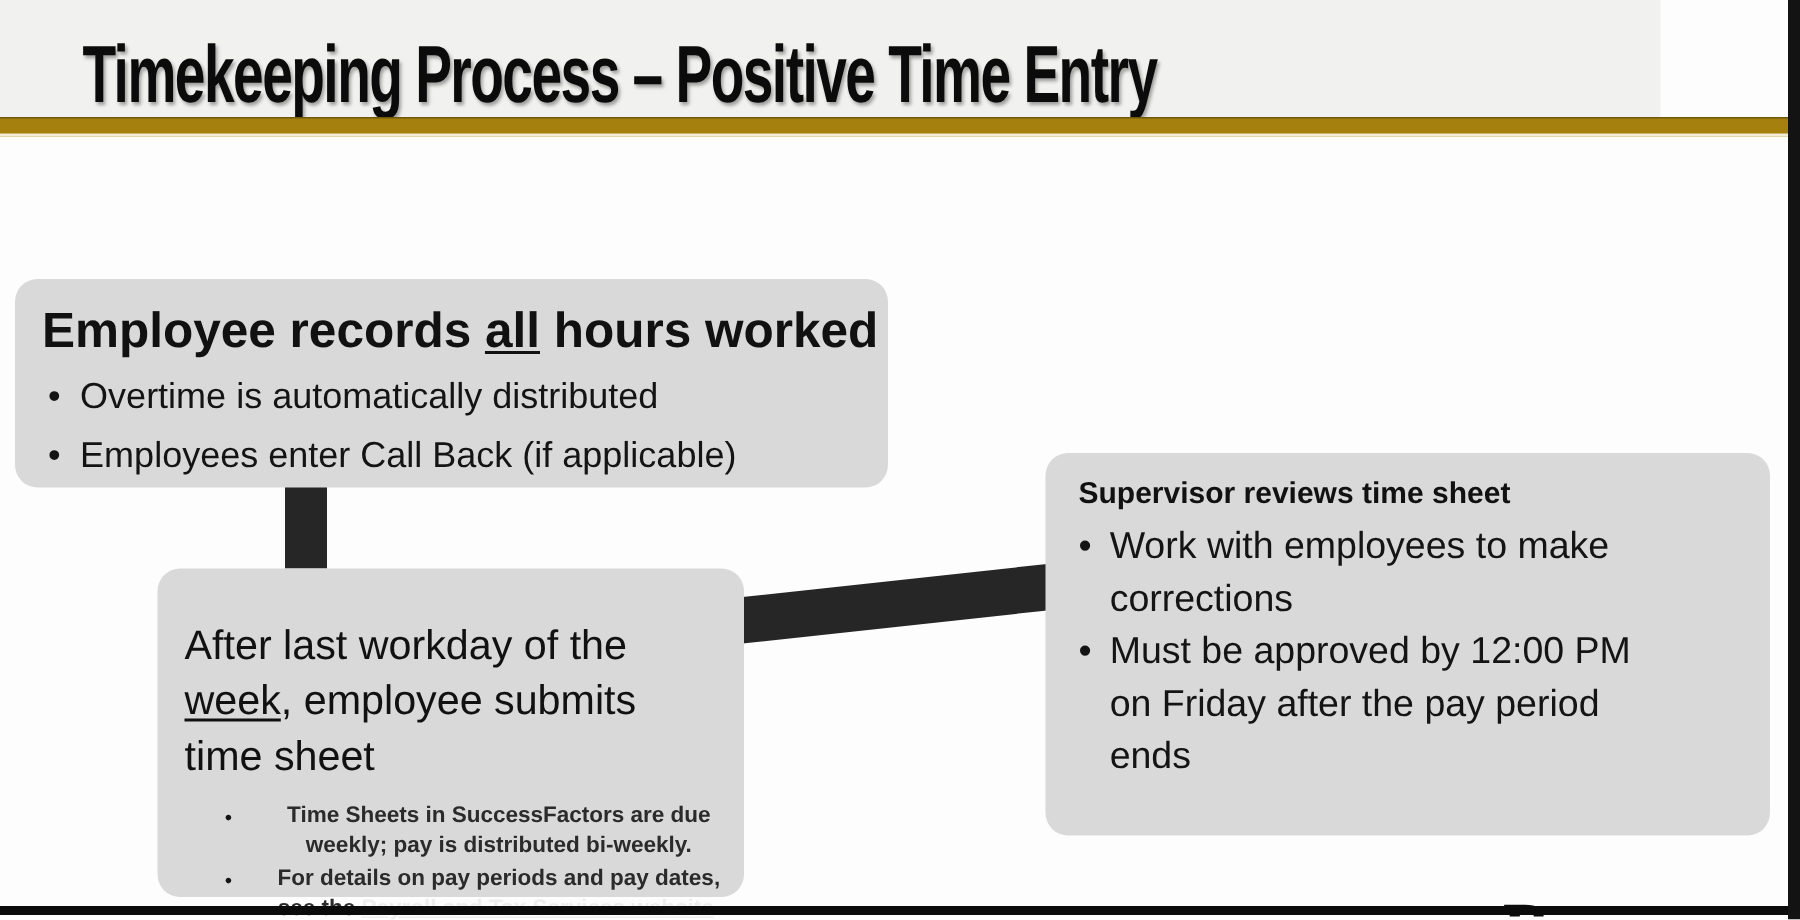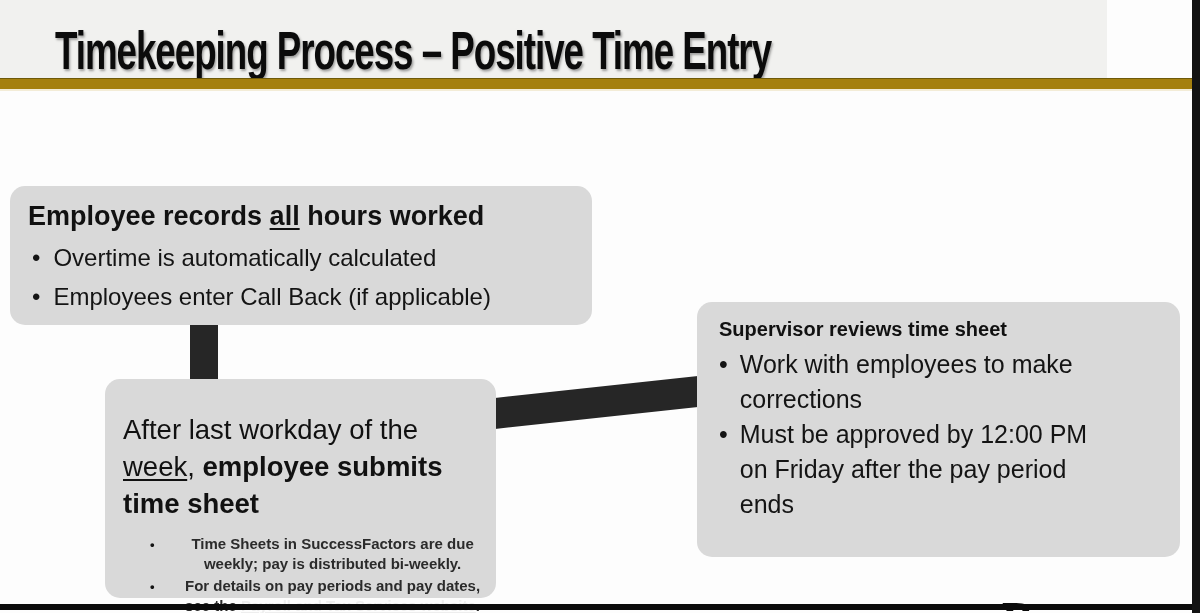--- a/index.html
+++ b/index.html
@@ -43,35 +43,35 @@
   
   .conn-a{
     position:absolute;left:190px;top:322px;width:28px;height:57px;
     background:var(--connector,#262626);
   }
   .conn-b{position:absolute;left:495px;top:370px;}
   .conn-b polygon{fill:var(--connector,#262626);}
 
   
   .b1-heading{
-    font-size:27px;font-weight:700;
+    font-size:33px;font-weight:700;
     padding:15px 0 6px 18px;color:#111;
   }
   .u{text-decoration:underline;text-decoration-thickness:2px;text-underline-offset:3px;}
   .bullets{display:flex;flex-direction:column;}
   .brow{display:flex;align-items:flex-start;}
   .b1-bullets .brow{margin-left:22px;gap:13px;font-size:24px;line-height:39px;}
   .marker{flex:0 0 auto;}
 
   
   .b2-heading{
     font-size:27.5px;line-height:37px;font-weight:400;
     padding:32px 0 0 18px;color:#111;margin-bottom:12px;
   }
-  .bold{font-weight:700;}
+  .bold{font-weight:400;}
   .subbullets{display:flex;flex-direction:column;gap:2px;}
   .srow{display:flex;margin-left:45px;gap:24px;}
   .smarker{font-size:13px;line-height:20px;padding-top:1px;font-weight:700;}
   .stext{
     width:308px;font-size:15px;font-weight:700;line-height:20px;color:#2b2b2b;text-align:center;
   }
   .pre{white-space:pre-line;}
   .link{
     color:#eeeeee;font-weight:700;
     text-decoration:underline;text-decoration-color:#eeeeee;
@@ -114,21 +114,21 @@
   <div class="conn-a"></div>
   <svg class="conn-b" width="205" height="65" viewBox="0 0 205 65" aria-hidden="true">
     <polygon points="0,28 203,6 203,37 0,59"></polygon>
   </svg>
 
   <div class="box box1">
     <div class="b1-heading"><span>Employee records </span><span class="u">all</span><span> hours worked</span></div>
     <div class="bullets b1-bullets">
       <div class="brow">
         <span class="marker">•</span>
-        <span class="btext">Overtime is automatically calculated</span>
+        <span class="btext">Overtime is automatically distributed</span>
       </div>
       <div class="brow">
         <span class="marker">•</span>
         <span class="btext">Employees enter Call Back (if applicable)</span>
       </div>
     </div>
   </div>
 
   <div class="box box2">
     <div class="b2-heading">

